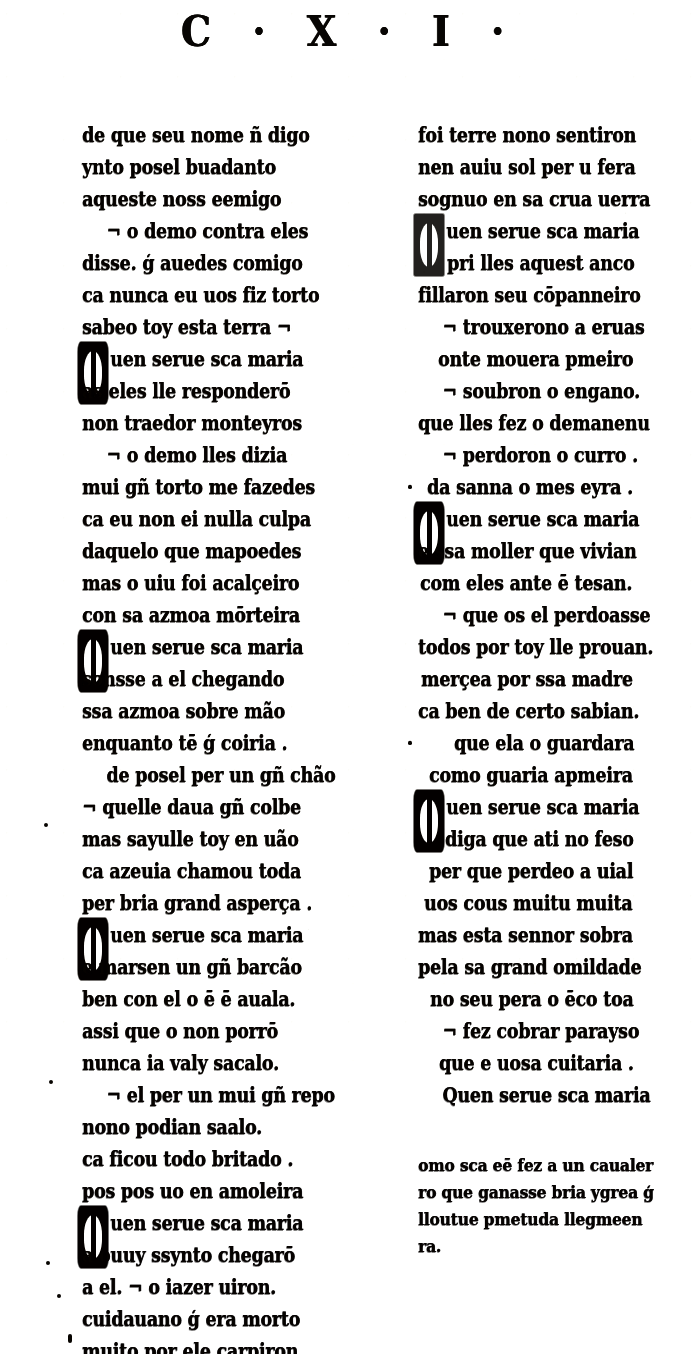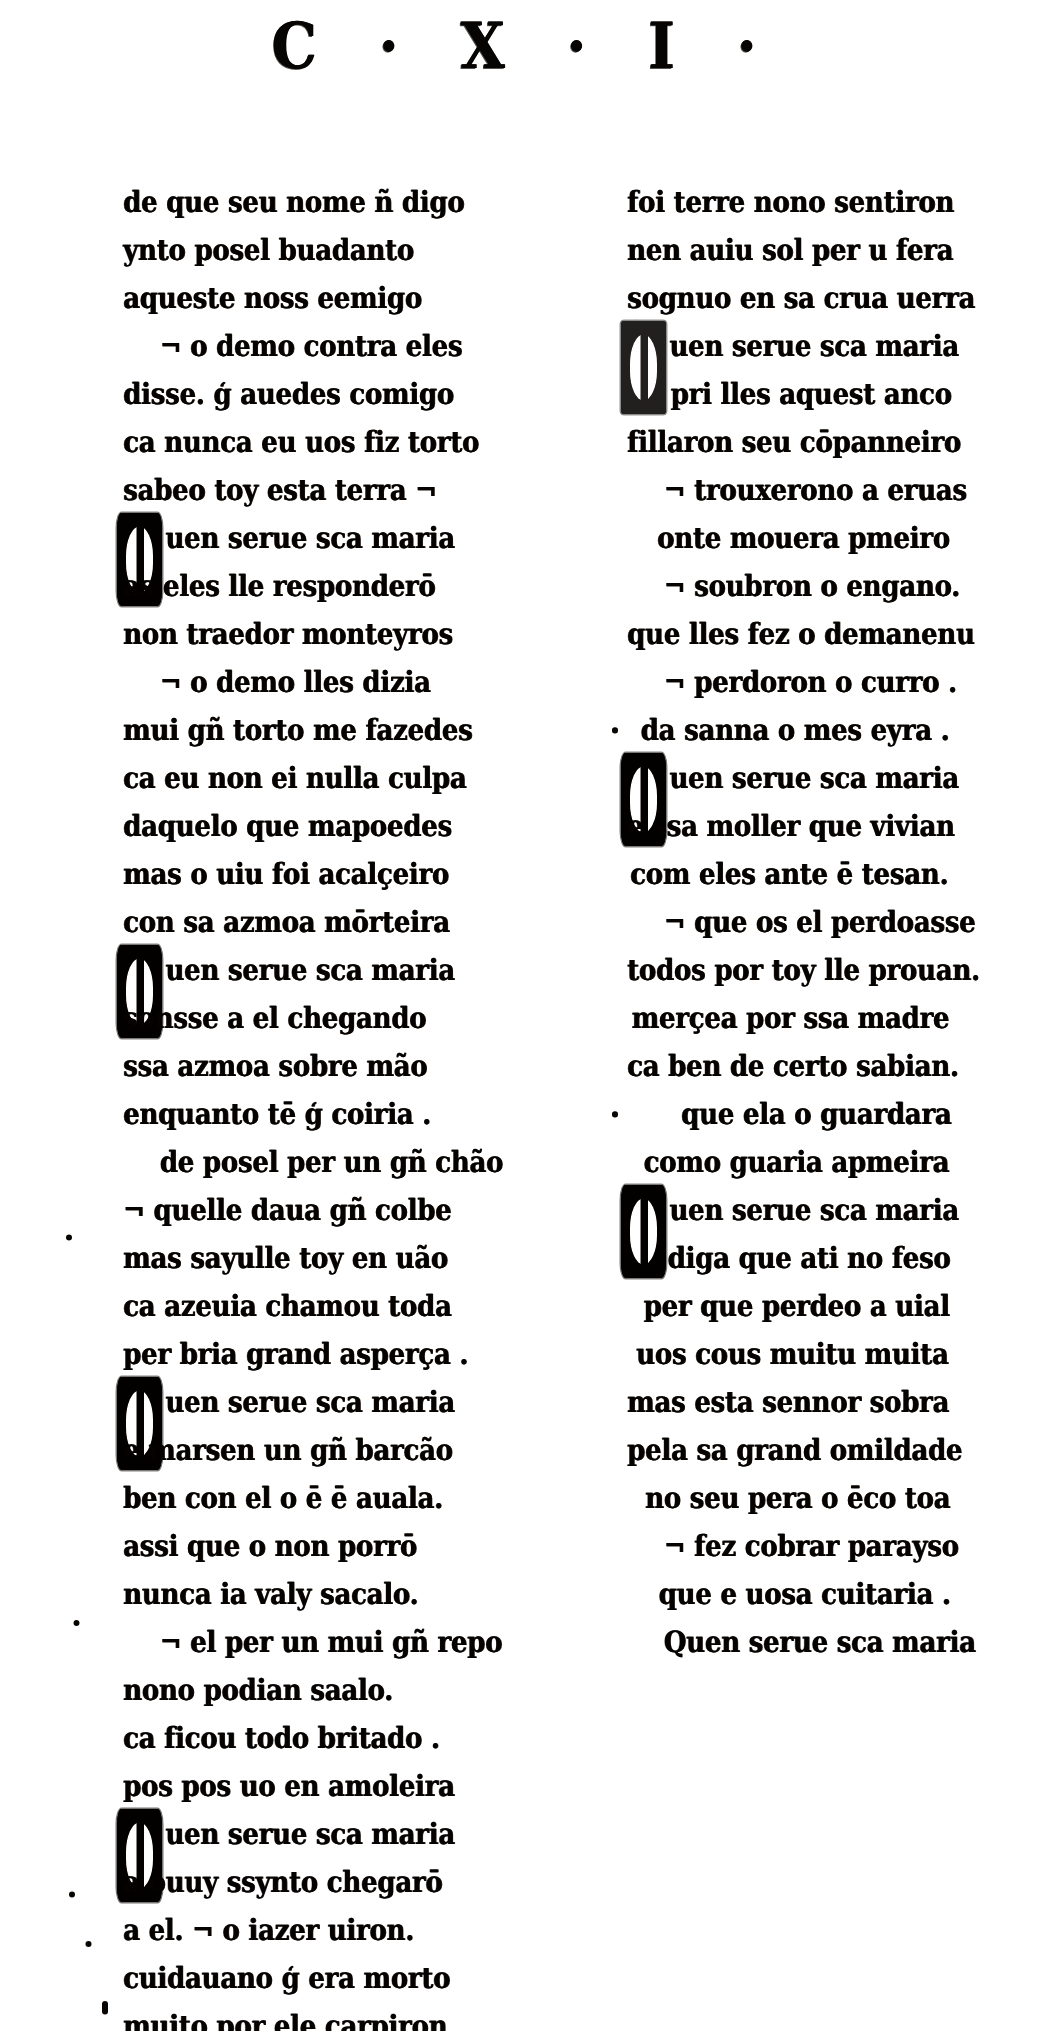--- a/index.html
+++ b/index.html
@@ -246,20 +246,26 @@
       <div class="ms-line"><span class="gothic">per que perdeo a uial</span></div>
       <div class="ms-line"><span class="gothic">uos cous muitu muita</span></div>
       <div class="ms-line"><span class="gothic">mas esta sennor sobra</span></div>
       <div class="ms-line"><span class="gothic">pela sa grand omildade</span></div>
       <div class="ms-line"><span class="gothic">no seu pera o ēco toa</span></div>
       <div class="ms-line indent"><span class="gothic">¬ fez cobrar parayso</span></div>
       <div class="ms-line"><span class="gothic">que e uosa cuitaria .</span></div>
       <div class="ms-line indent"><span class="gothic">Quen serue sca maria</span></div>
     </div>
 
+  <div id="colophon">
+      <div class="ms-line"><span class="gothic">omo sca eē fez a un caualer</span></div>
+      <div class="ms-line"><span class="gothic">ro que ganasse bria ygrea ģ</span></div>
+      <div class="ms-line"><span class="gothic">lloutue pmetuda llegmeen</span></div>
+      <div class="ms-line"><span class="gothic">ra.</span></div>
+    </div>
 
   <div id="margin-marks">
     <span class="flourish-mark" style="left:68px; top:1334px; width:4px; height:9px; border-radius:2px;"></span>
     <span class="flourish-mark" style="left:44px; top:823px; width:4px; height:4px;"></span>
     <span class="flourish-mark" style="left:49px; top:1080px; width:4px; height:4px;"></span>
     <span class="flourish-mark" style="left:46px; top:1261px; width:4px; height:4px;"></span>
     <span class="flourish-mark" style="left:57px; top:1294px; width:4px; height:4px;"></span>
   </div>
 
 </div>

